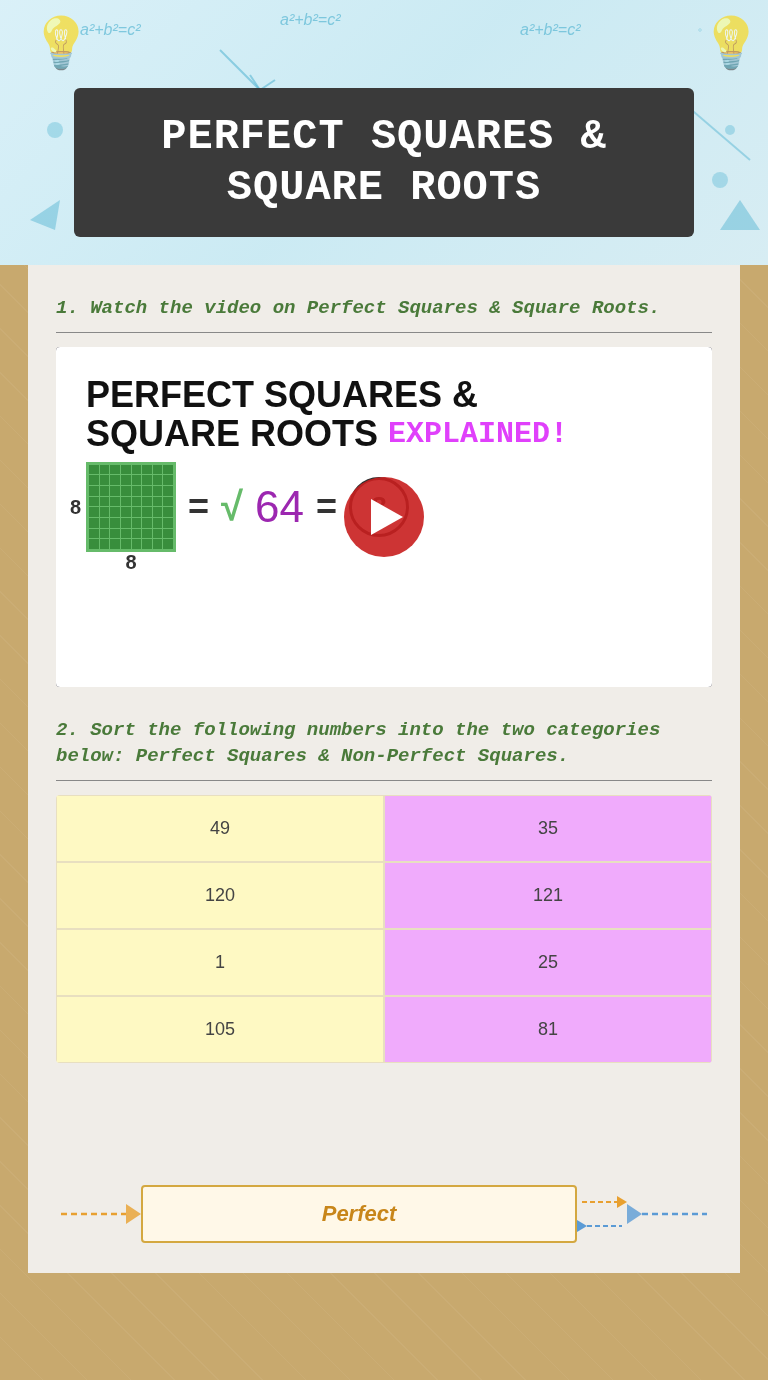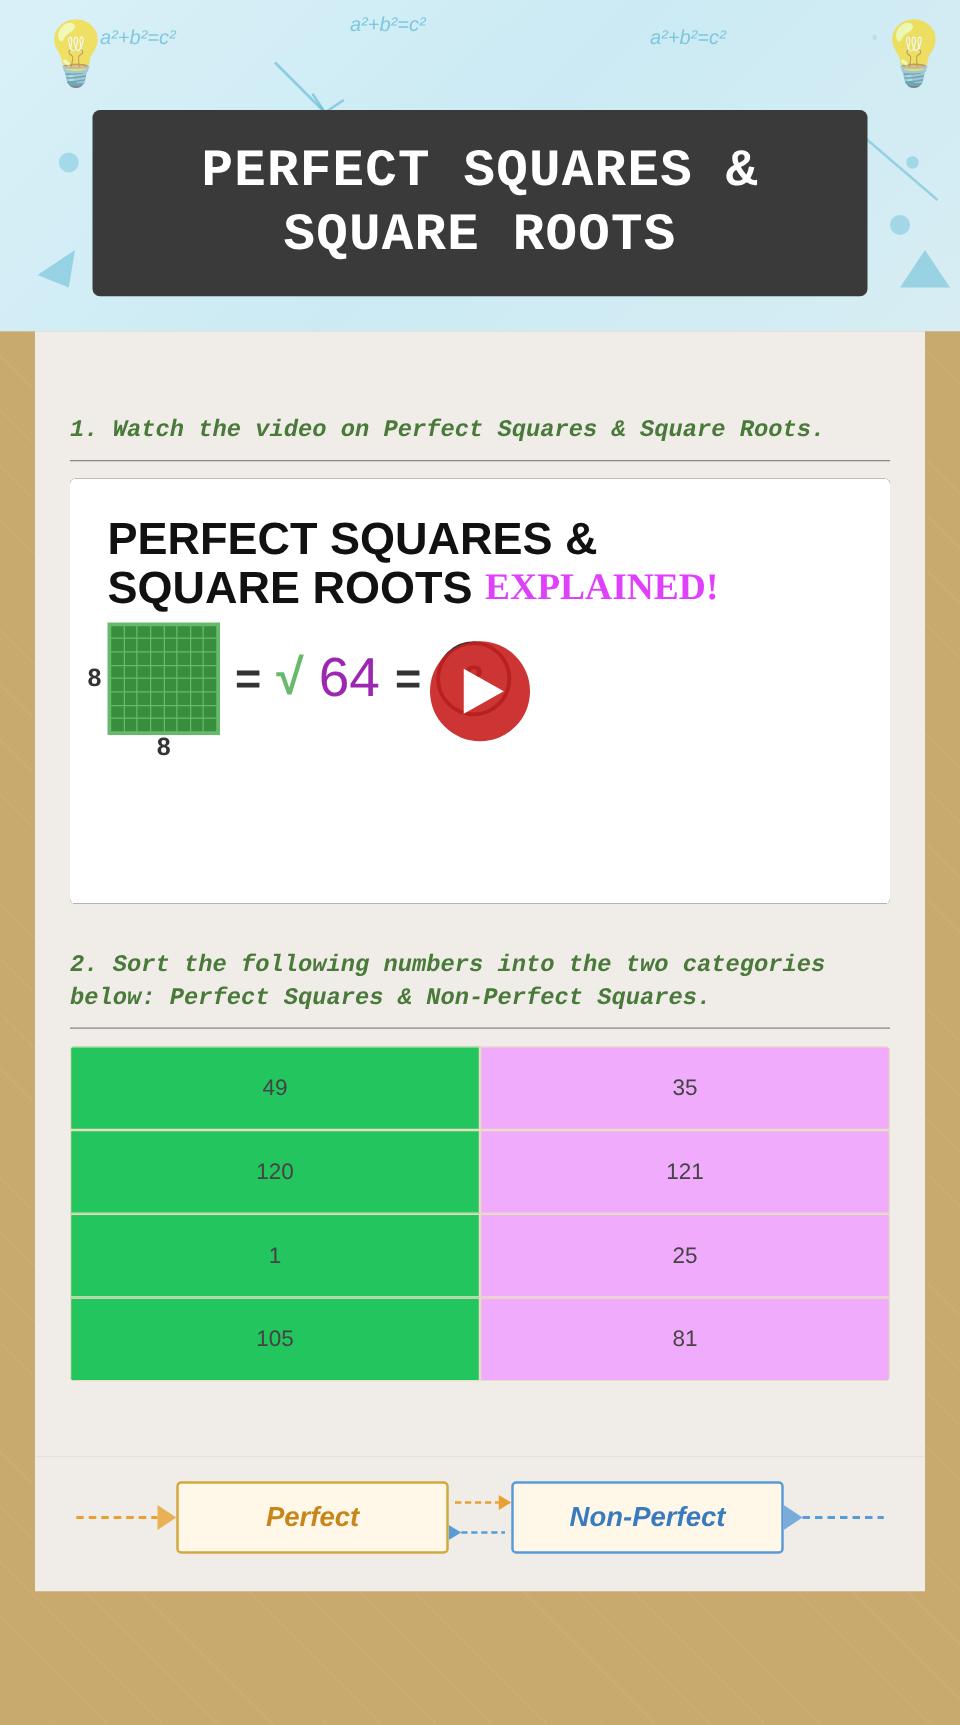--- a/index.html
+++ b/index.html
@@ -71,21 +71,20 @@
     .section-heading {
       color: #4a7a3a;
       font-family: 'Courier New', Courier, monospace;
       font-size: 19px;
       font-style: italic;
       font-weight: bold;
       line-height: 1.4;
       border-bottom: 1px solid #888;
       padding-bottom: 10px;
       margin-bottom: 14px;
-      margin-top: 36px;
     }
 
     .section-desc {
       color: #333;
       font-size: 15px;
       line-height: 1.5;
       margin-bottom: 16px;
     }
 
     .video-thumbnail {
@@ -117,21 +116,21 @@
       color: #111;
       line-height: 1.1;
       font-family: Arial Black, sans-serif;
       text-transform: uppercase;
     }
 
     .video-explained {
       color: #e040fb;
       font-size: 30px;
       font-weight: bold;
-      font-family: Liberation Serif, serif;
+      font-family: Liberation Mono, monospace;
       margin-left: 10px;
     }
 
     .video-row2 {
       display: flex;
       align-items: center;
       width: 100%;
     }
 
     .video-bottom-section {
@@ -251,21 +250,21 @@
     }
 
     .numbers-table td {
       padding: 22px;
       text-align: center;
       font-size: 18px;
       color: #444;
     }
 
     .num-cell-left {
-      background: #22c55e;
+      background: #fef9c3;
       border: 1px solid #e8dfc0;
       width: 50%;
     }
 
     .num-cell-right {
       background: #f0abfc;
       border: 1px solid #e8dfc0;
       width: 50%;
     }
 
@@ -498,21 +497,20 @@
       <svg width="50" height="20" viewBox="0 0 50 20" xmlns="http://www.w3.org/2000/svg">
         <line x1="5" y1="10" x2="40" y2="10" stroke="#e8a030" stroke-width="2" stroke-dasharray="5,3"></line>
         <polygon points="40,4 50,10 40,16" fill="#e8a030"></polygon>
       </svg>
       <svg width="50" height="20" viewBox="0 0 50 20" xmlns="http://www.w3.org/2000/svg">
         <line x1="10" y1="10" x2="45" y2="10" stroke="#5b9bd5" stroke-width="2" stroke-dasharray="5,3"></line>
         <polygon points="0,4 10,10 0,16" fill="#5b9bd5"></polygon>
       </svg>
     </div>
 
-    <button class="cat-btn-nonperfect">Non-Perfect</button>
 
     <div style="display:flex;align-items:center;">
       <svg width="85" height="50" viewBox="0 0 85 50" xmlns="http://www.w3.org/2000/svg">
         <line x1="15" y1="25" x2="80" y2="25" stroke="#5b9bd5" stroke-width="2.5" stroke-dasharray="6,4"></line>
         <polygon points="0,15 15,25 0,35" fill="#5b9bd5" opacity="0.8"></polygon>
       </svg>
     </div>
   </div>
 </div>
 

